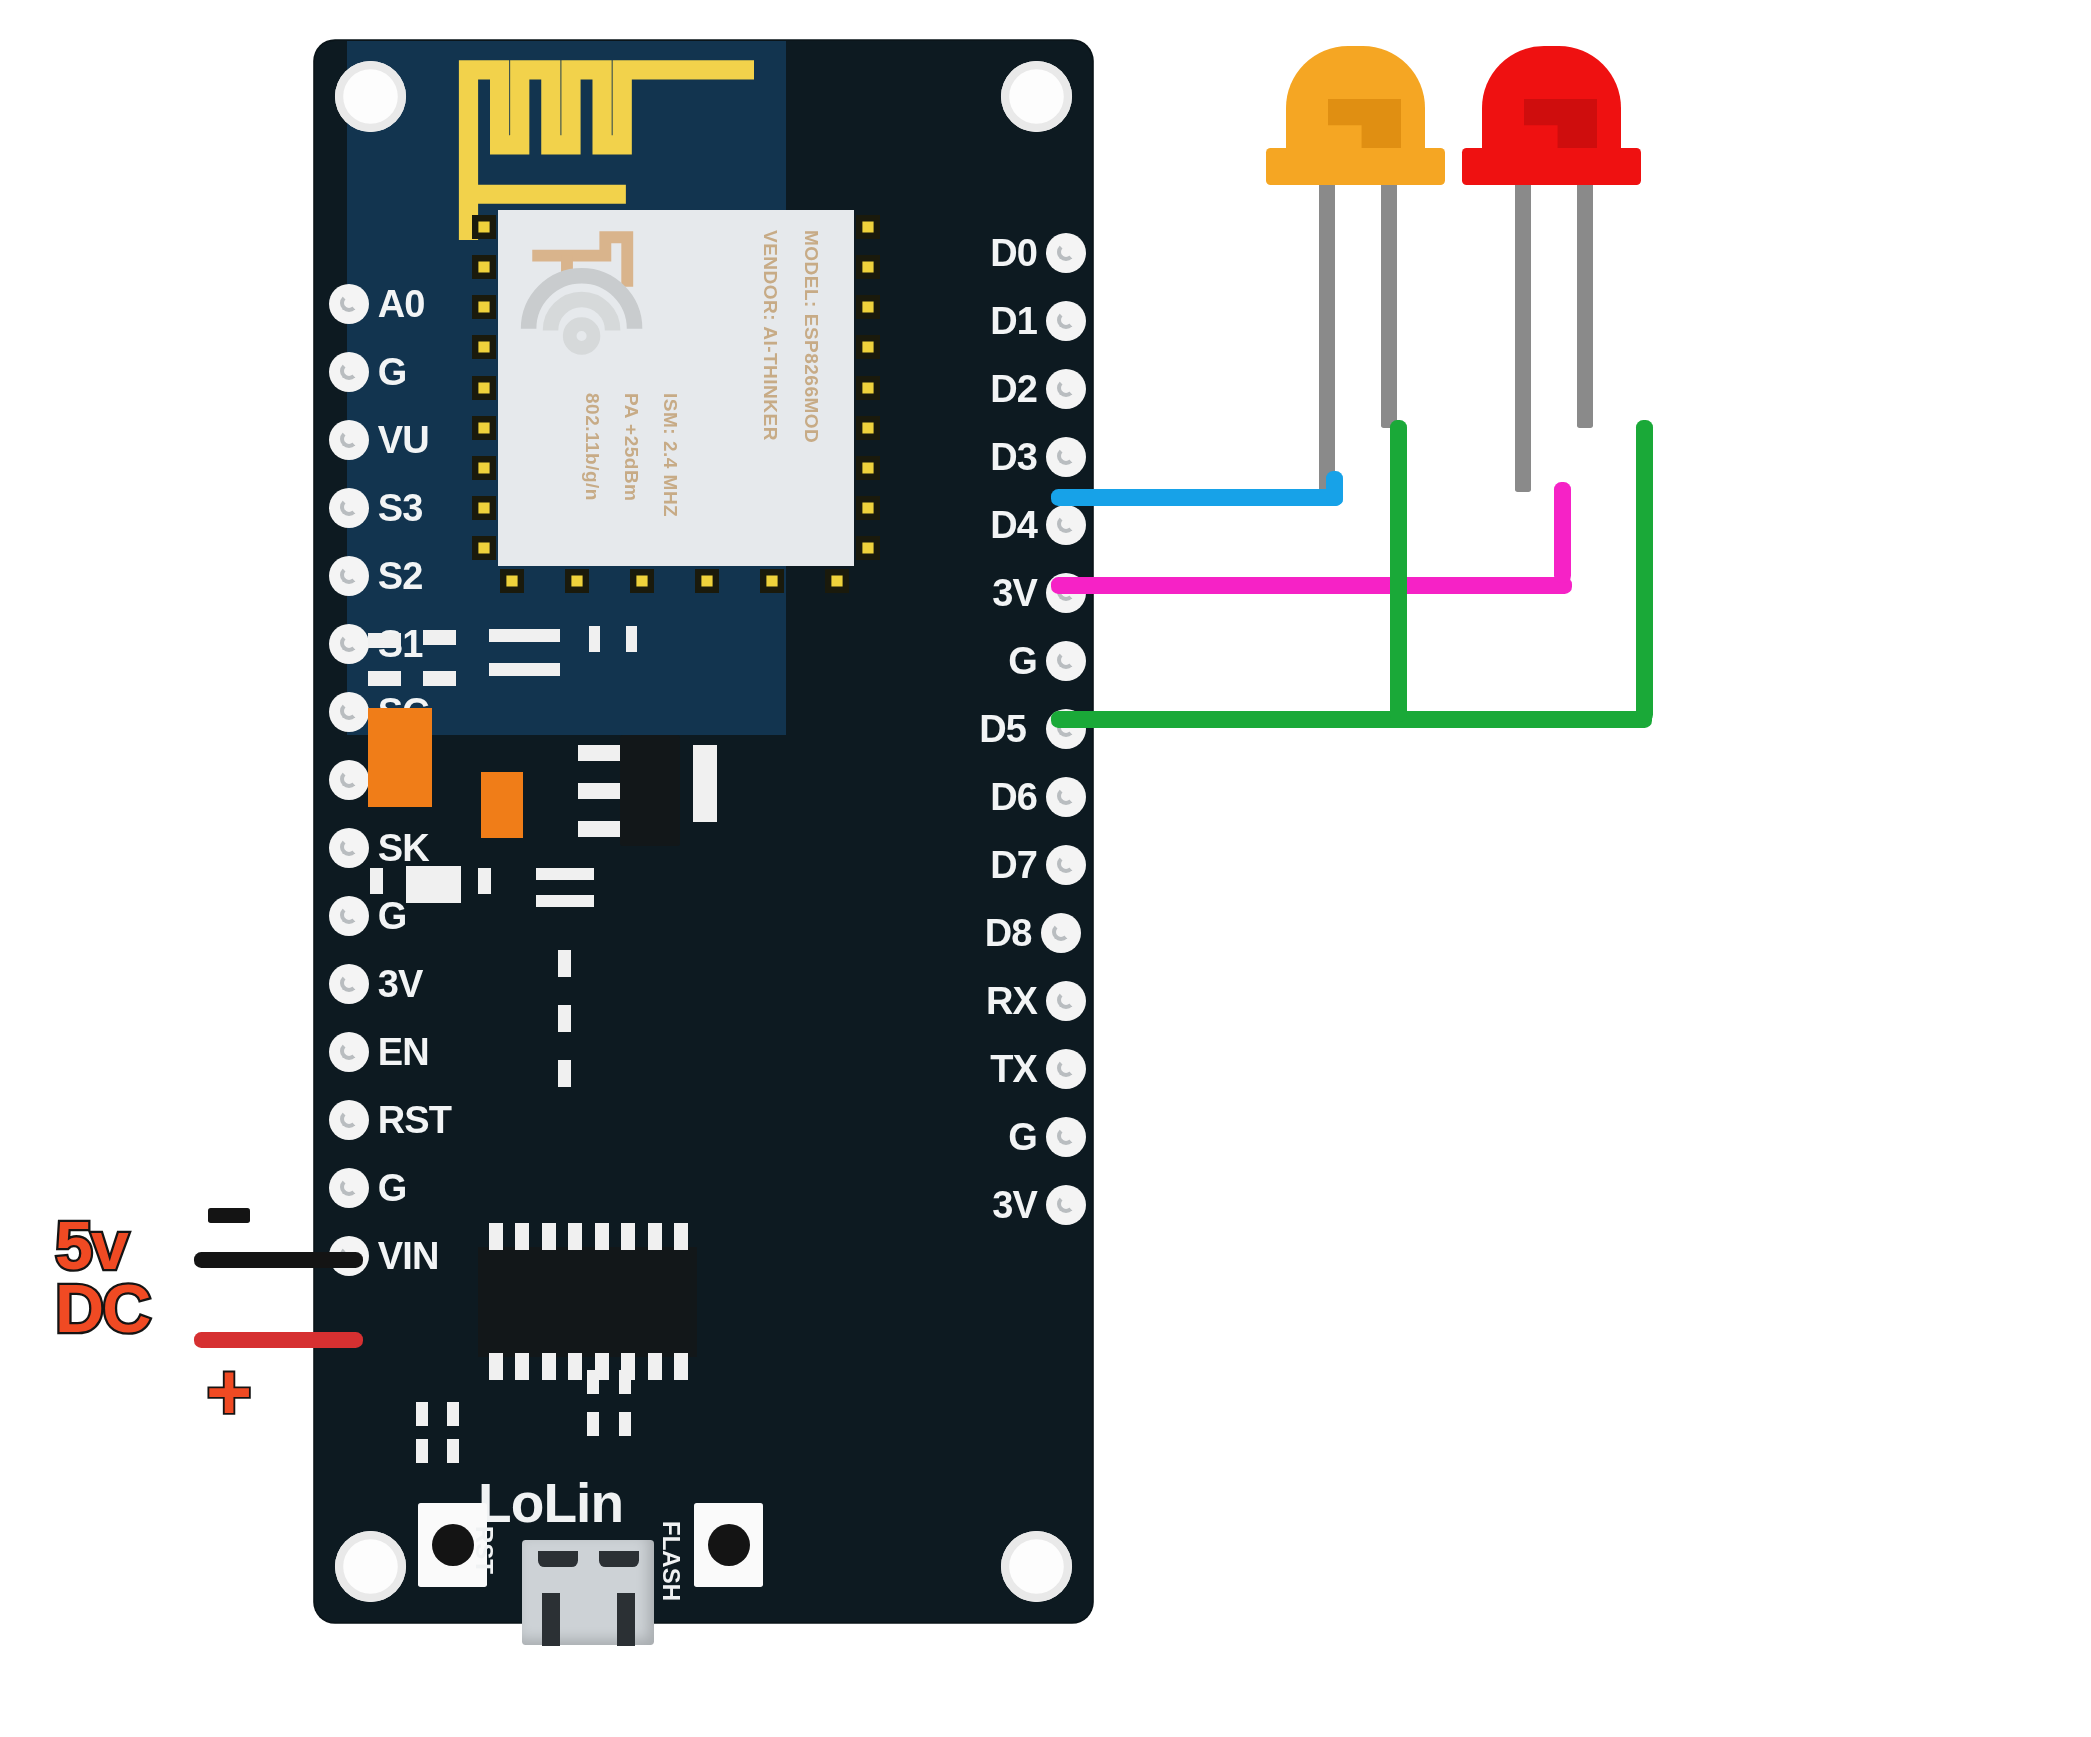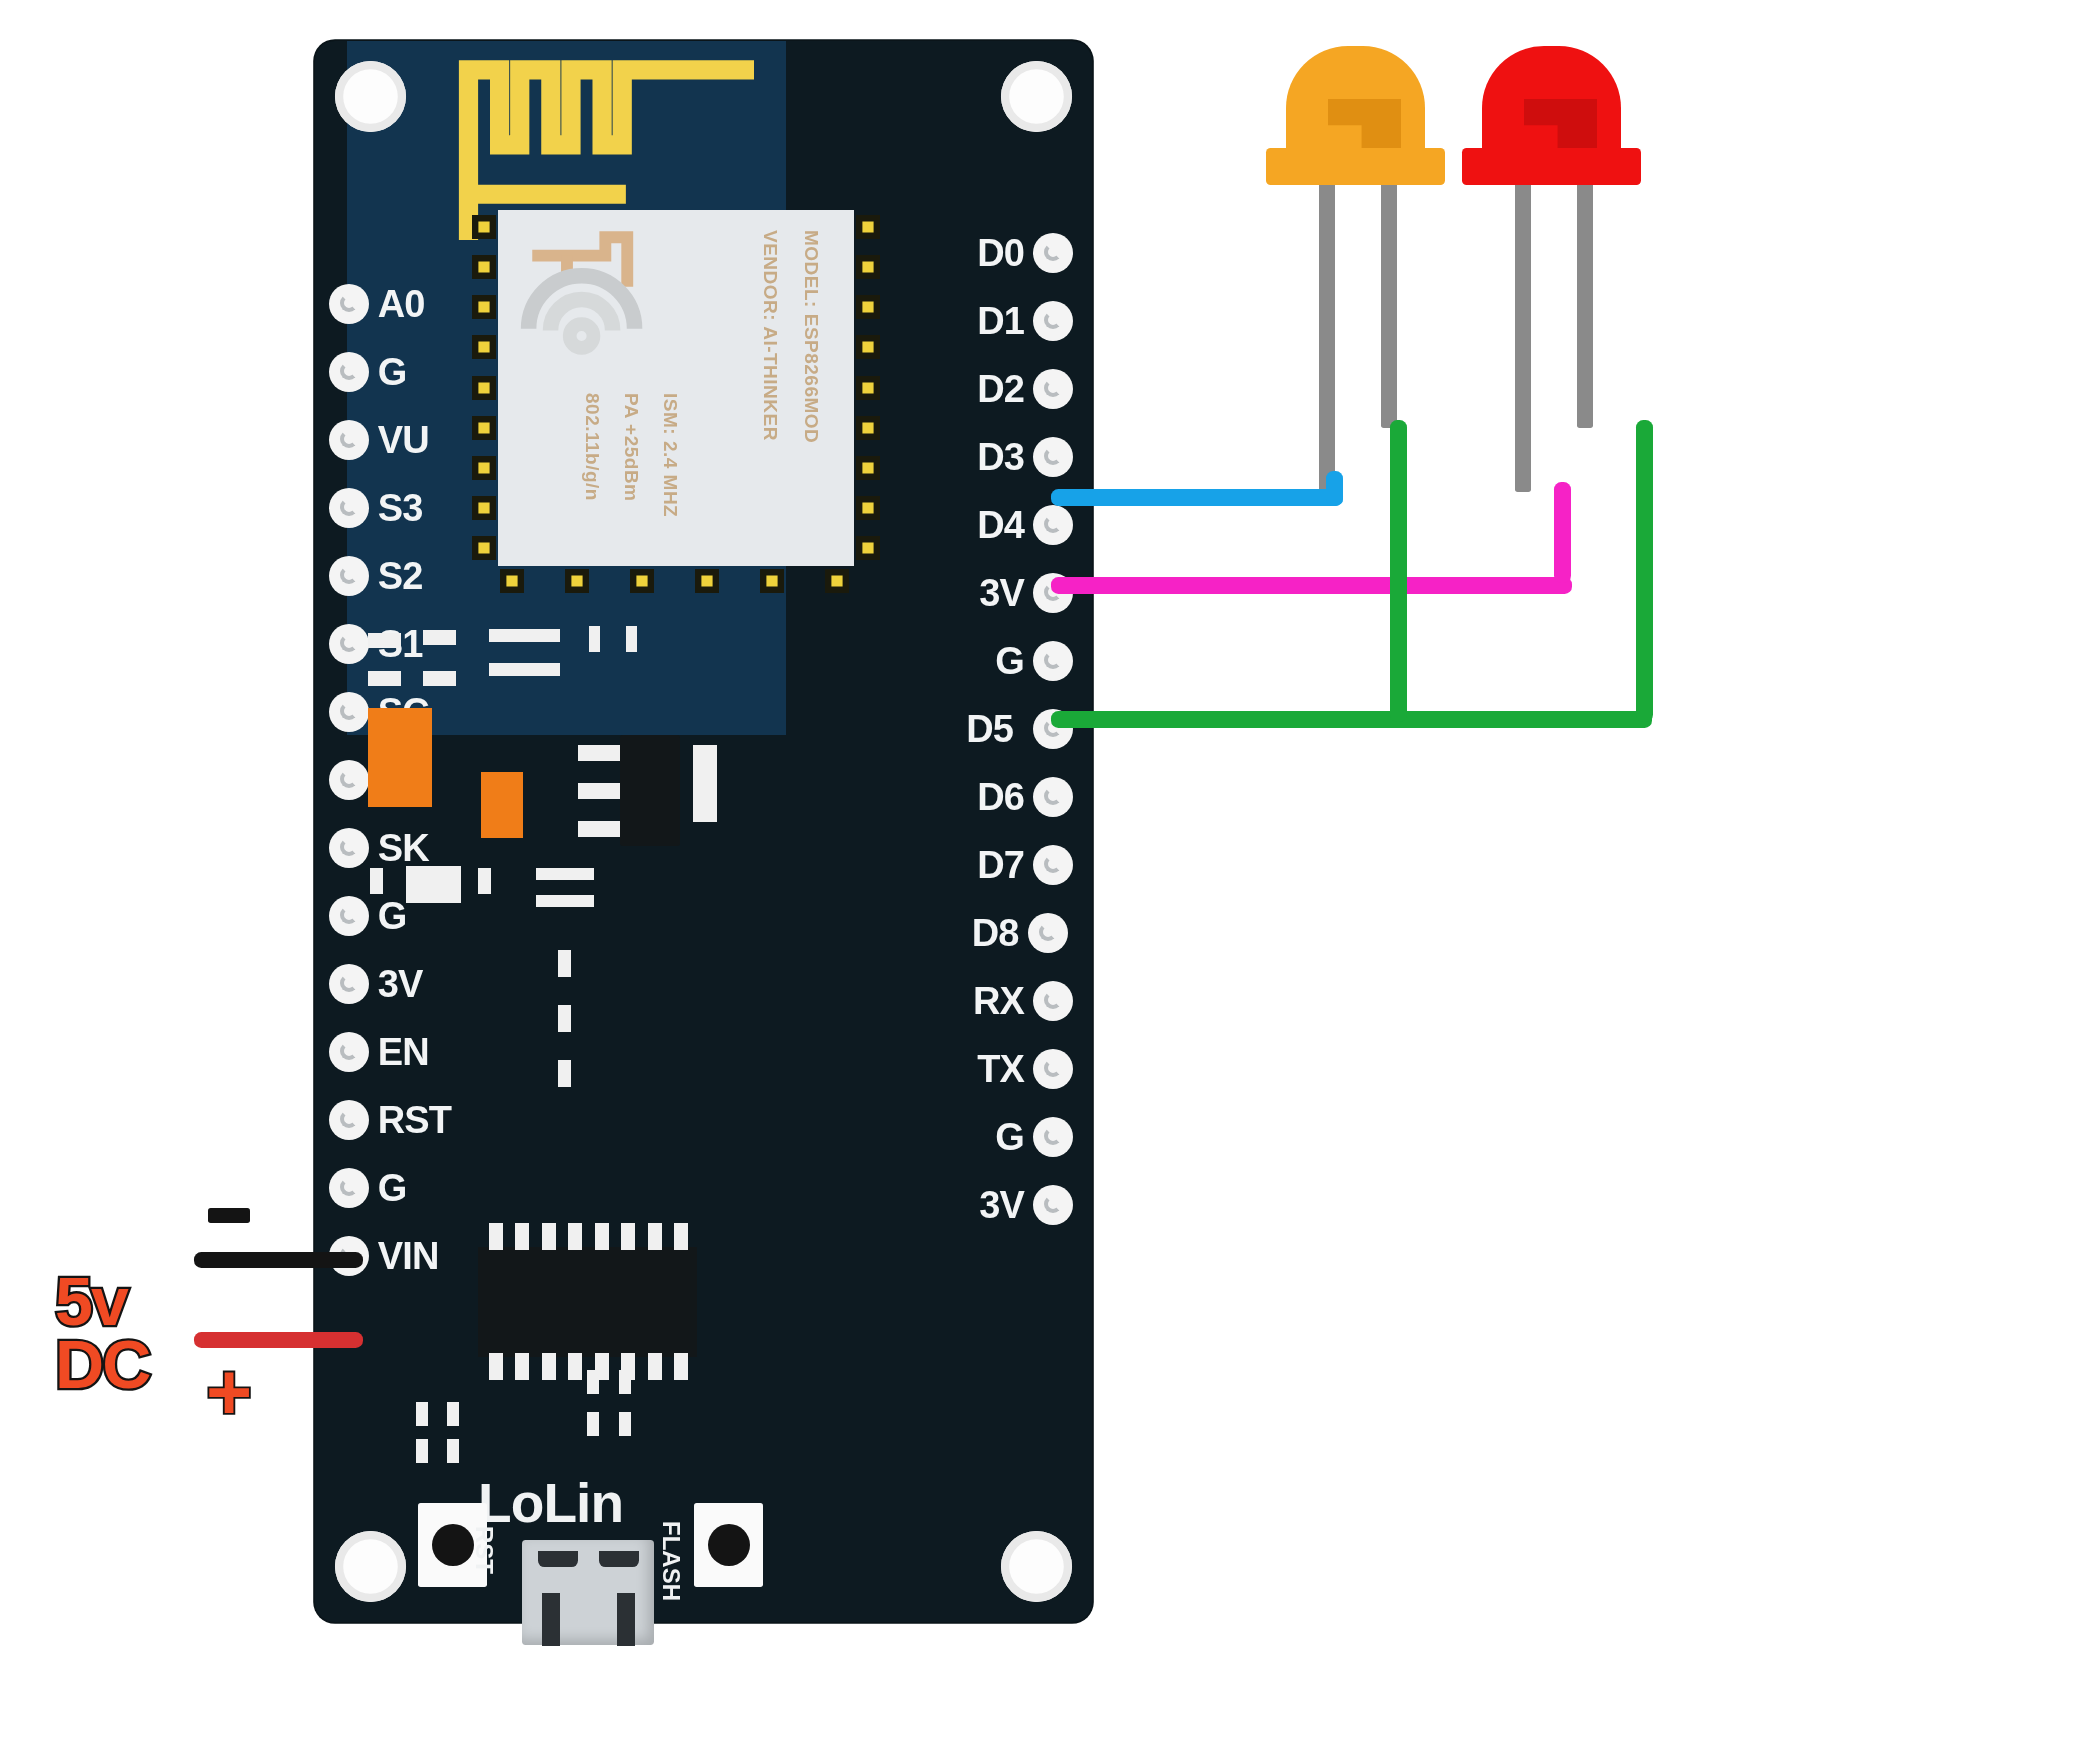--- a/index.html
+++ b/index.html
@@ -44,21 +44,21 @@
             flex:none;position:relative;
             box-shadow:inset 0 0 0 0 #fff;}
   .pin-hole::after{content:"";position:absolute;left:11px;top:10px;
             width:18.3px;height:18.3px;border-radius:50%;
             border:4.6px solid #b9bdc0;border-top-color:#f4f4f4;
             border-right-color:#f4f4f4;box-sizing:border-box;}
   .pin-label{color:#f2f4f5;font-size:38px;font-weight:bold;
              letter-spacing:-0.9px;line-height:1;white-space:nowrap;}
   #pins-left{position:absolute;left:13.7px;top:229px;}
   #pins-left .pinrow{left:0;}
-  #pins-right{position:absolute;right:19px;top:178px;}
+  #pins-right{position:absolute;right:6px;top:178px;}
   #pins-right .pinrow{right:0;flex-direction:row-reverse;}
 
   
   .smd{position:absolute;background:#f0f0f0;}
   .cap-orange{position:absolute;background:#f07d18;}
   .chip{position:absolute;background:#121719;}
   .btn-sw{position:absolute;background:#fafafa;border-radius:2.7px;}
   .btn-sw::after{content:"";position:absolute;left:50%;top:50%;
        width:42px;height:42px;margin:-21px 0 0 -21px;border-radius:50%;
        background:#141414;}
@@ -71,21 +71,21 @@
   .led{position:absolute;}
   .led-dome{position:absolute;left:0;top:0;border-radius:62px 62px 5.5px 5.5px;}
   .led-flange{position:absolute;border-radius:4.6px;}
   .led-inner{position:absolute;}
   .leg{position:absolute;background:#8a8a8a;border-radius:2.7px;}
 
   
   .wire{position:absolute;border-radius:7.3px;}
 
   
-  #pwr-label{position:absolute;left:55px;top:1270px;}
+  #pwr-label{position:absolute;left:55px;top:1214px;}
   .pwr-text{color:#f04a23;font-size:68px;font-weight:bold;line-height:.92;
             letter-spacing:-1.8px;
             -webkit-text-stroke:4.6px #141414;paint-order:stroke fill;}
   .pwr-sign{position:absolute;color:#f04a23;font-size:79px;font-weight:bold;
             line-height:1;-webkit-text-stroke:3.7px #141414;
             paint-order:stroke fill;}
   #minus-sign{position:absolute;left:208px;top:1208px;width:42px;height:14.6px;
               background:#141414;border-radius:2.7px;}
 </style>
 </head>

